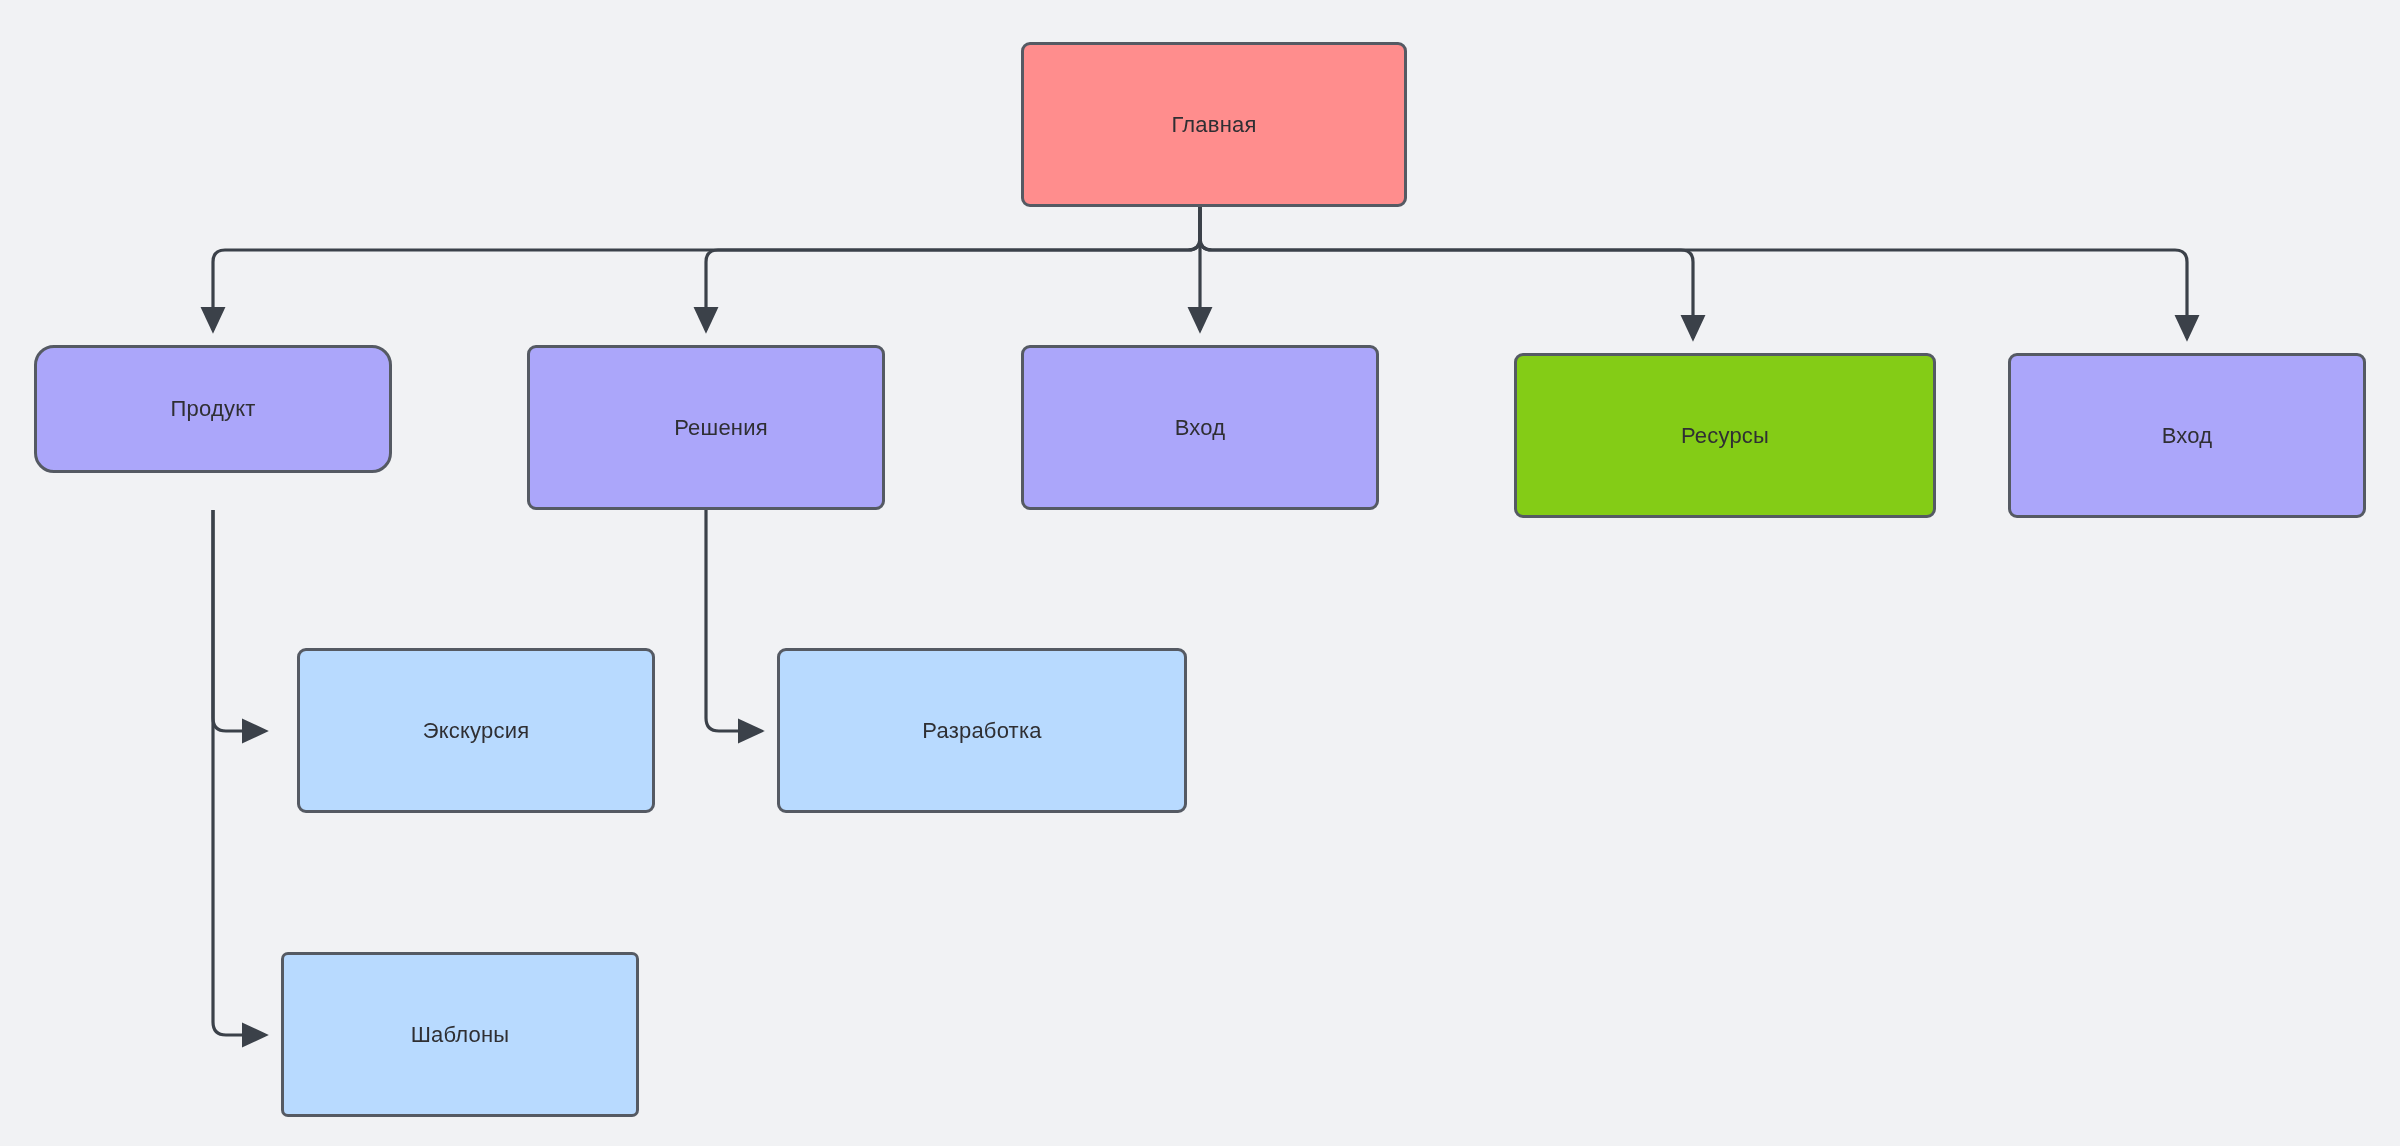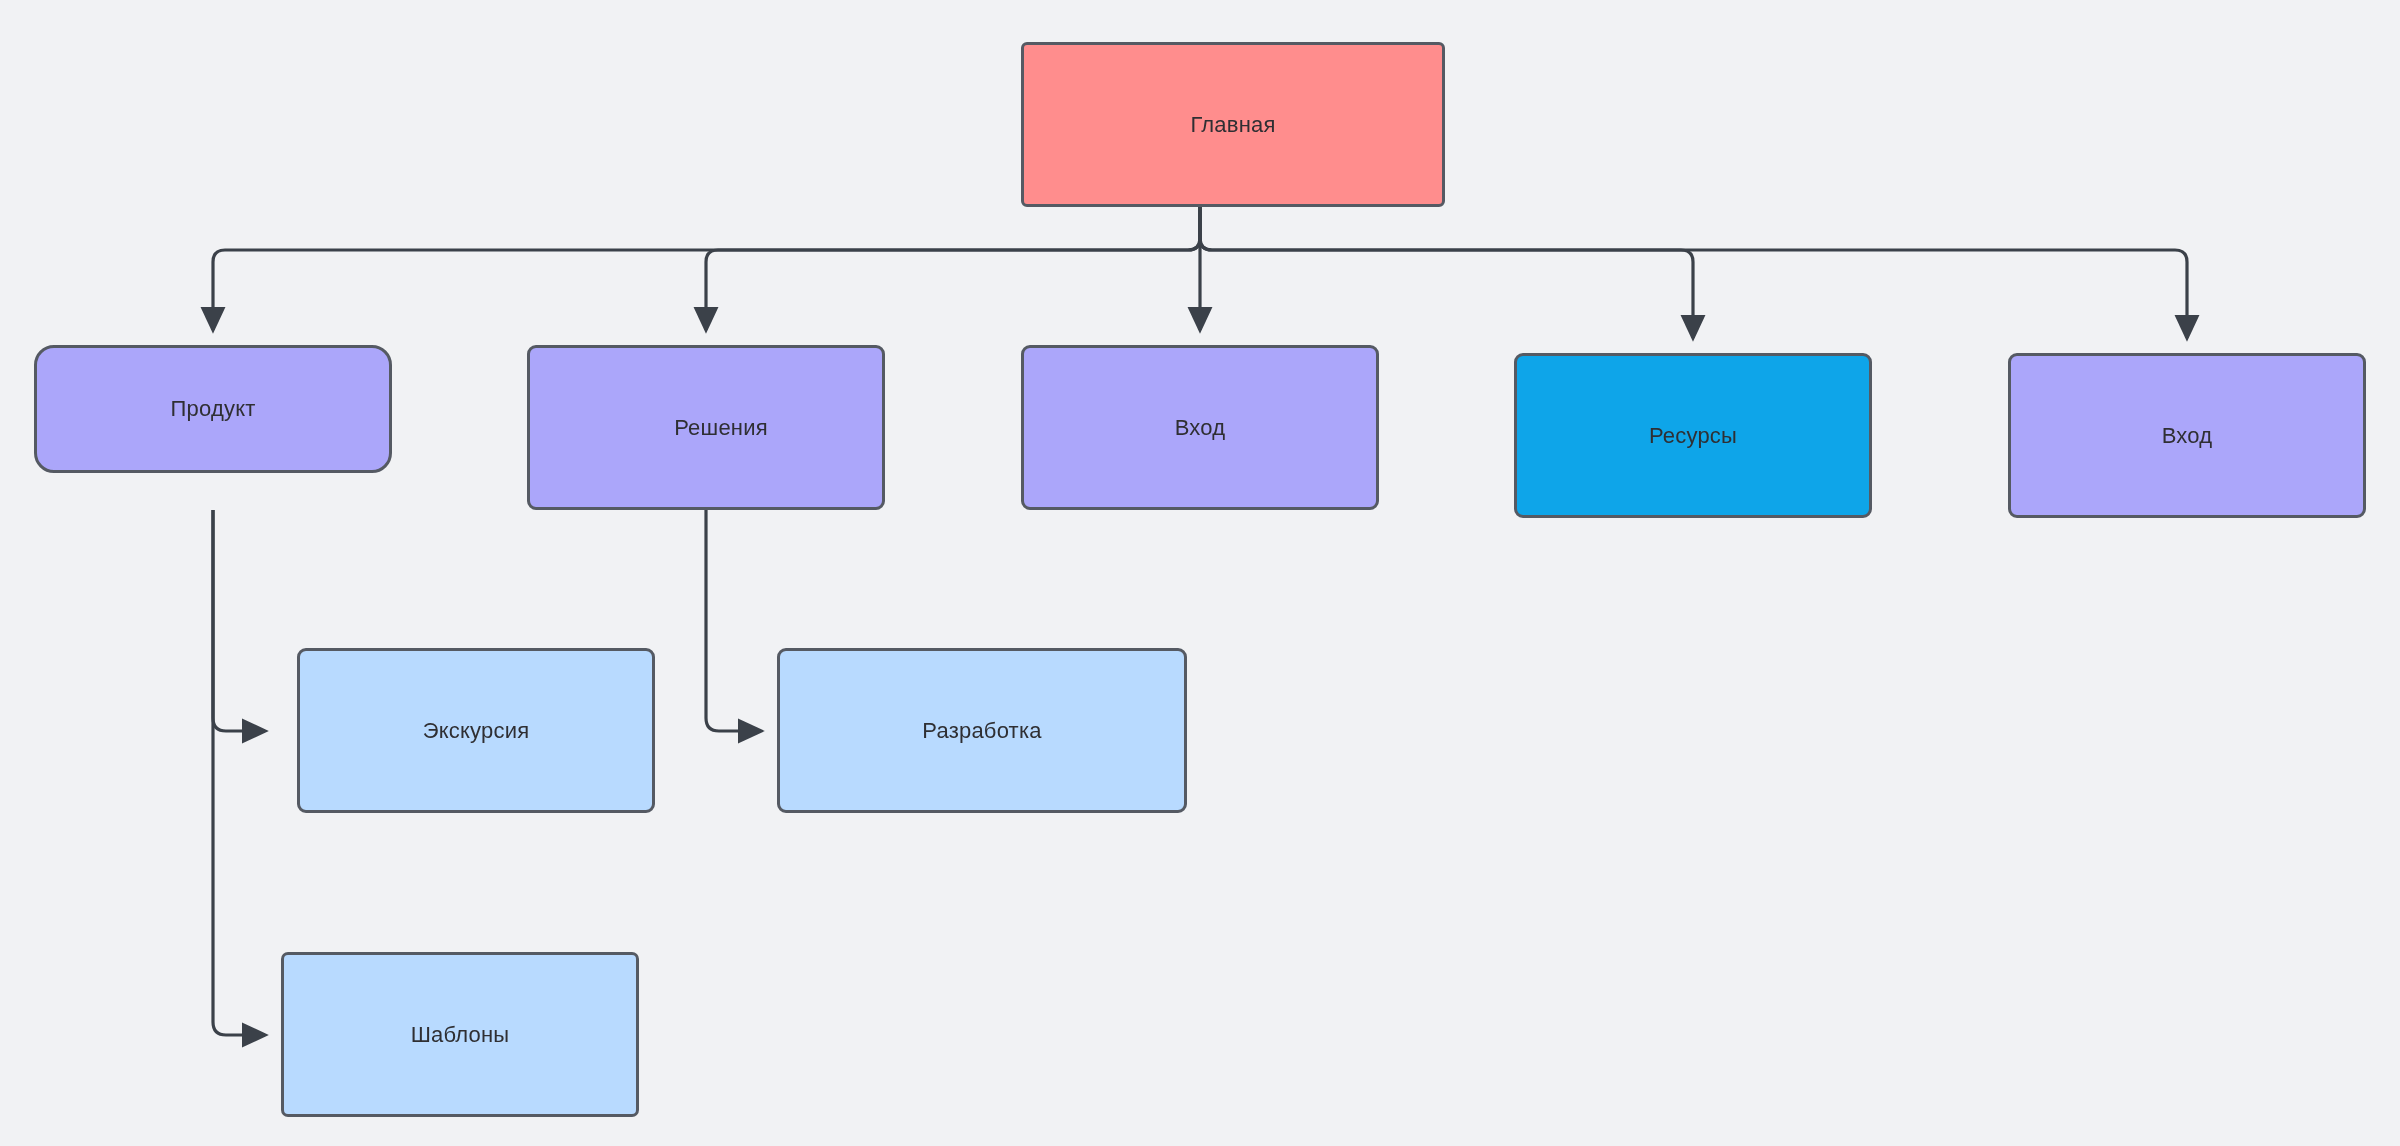--- a/index.html
+++ b/index.html
@@ -69,37 +69,37 @@
       <path d="M1200,207 L1200,238 Q1200,250 1212,250 L2175,250 Q2187,250 2187,262 L2187,338" marker-end="url(#arrow)"></path>
 
       <path d="M213,510 L213,718 Q213,731 226,731 L265,731" marker-end="url(#arrow)"></path>
 
       <path d="M213,510 L213,1022 Q213,1035 226,1035 L265,1035" marker-end="url(#arrow)"></path>
 
       <path d="M706,510 L706,718 Q706,731 719,731 L761,731" marker-end="url(#arrow)"></path>
     </g>
   </svg>
 
-  <div class="node" style="left:1021px; top:42px; width:424px; height:165px; background:#ff8d8d;border-radius:6px;">
+  <div class="node" style="left:1021px; top:42px; width:386px; height:165px; background:#ff8d8d;">
     <span class="node-label">Главная</span>
   </div>
 
   <div class="node" style="left:34px; top:345px; width:358px; height:128px; background:#aba6fa;border-radius:20px;">
     <span class="node-label">Продукт</span>
   </div>
 
   <div class="node" style="left:527px; top:345px; width:358px; height:165px; background:#aba6fa;padding-left:30px;">
     <span class="node-label">Решения</span>
   </div>
 
   <div class="node" style="left:1021px; top:345px; width:358px; height:165px; background:#aba6fa;">
     <span class="node-label">Вход</span>
   </div>
 
-  <div class="node" style="left:1514px; top:353px; width:358px; height:165px; background:#0ea5e9;justify-content:center;">
+  <div class="node" style="left:1514px; top:353px; width:422px; height:165px; background:#84cc16;justify-content:center;">
     <span class="node-label">Ресурсы</span>
   </div>
 
   <div class="node" style="left:2008px; top:353px; width:358px; height:165px; background:#aba6fa;">
     <span class="node-label">Вход</span>
   </div>
 
   <div class="node" style="left:281px; top:648px; width:358px; height:165px; background:#b8daff;margin-left:16px;">
     <span class="node-label">Экскурсия</span>
   </div>

